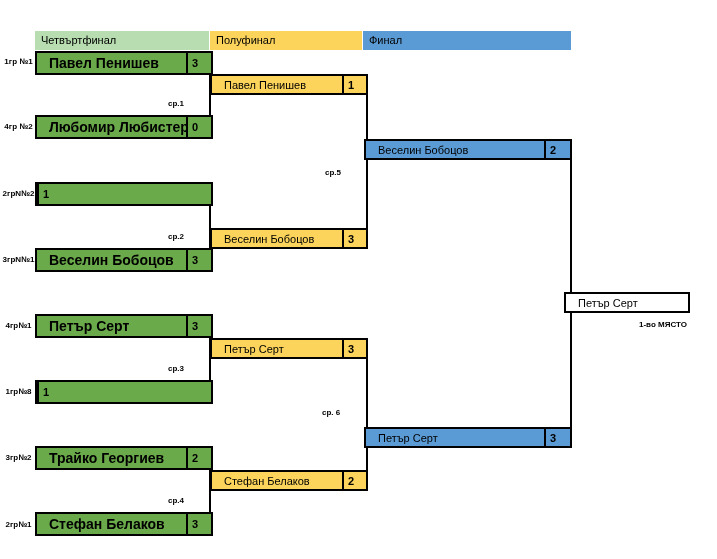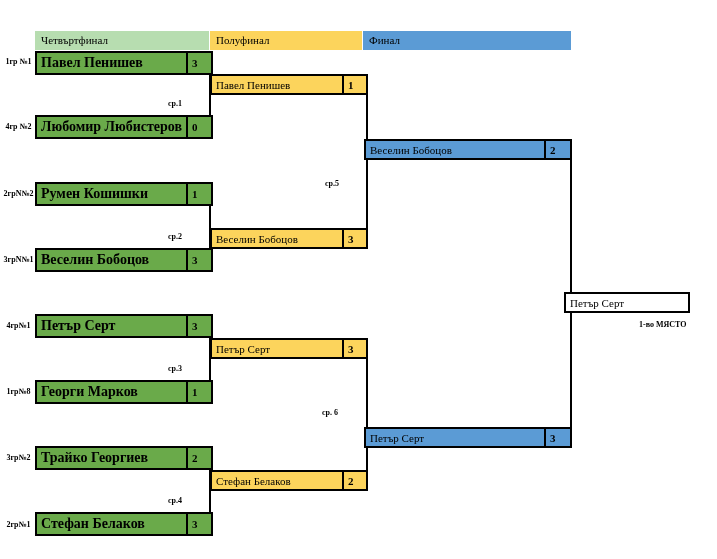--- a/index.html
+++ b/index.html
@@ -5,21 +5,21 @@
   html, body {
     margin: 0;
     padding: 0;
     background: #ffffff;
   }
   #root {
     position: relative;
     width: 717px;
     height: 559px;
     background: #ffffff;
-    font-family: Liberation Serif, serif;
+    font-family: Liberation Sans, sans-serif;
     overflow: hidden;
   }
 
   
   .round-header {
     position: absolute;
     height: 19px;
     line-height: 19px;
     font-size: 11px;
     color: #000000;
@@ -36,21 +36,21 @@
     position: absolute;
     box-sizing: border-box;
     border: 2px solid #000000;
     display: flex;
     align-items: center;
     white-space: nowrap;
     overflow: hidden;
   }
   .slot .nm {
     flex: 1 1 auto;
-    padding-left: 4px;
+    padding-left: 12px;
     overflow: hidden;
     white-space: nowrap;
   }
   .slot .sc {
     flex: 0 0 auto;
     border-left: 2px solid #000000;
     box-sizing: border-box;
     text-align: left;
     padding-left: 4px;
     height: 100%;
@@ -174,33 +174,31 @@
 
   <div class="slot qf" style="top:51px">
     <span class="nm">Павел Пенишев</span>
     <span class="sc">3</span>
   </div>
   <div class="slot qf" style="top:115px">
     <span class="nm">Любомир Любистеров</span>
     <span class="sc">0</span>
   </div>
   <div class="slot qf" style="top:182px">
-    <span class="nm">Румен Кошишки</span>
     <span class="sc">1</span>
   </div>
   <div class="slot qf" style="top:248px">
     <span class="nm">Веселин Бобоцов</span>
     <span class="sc">3</span>
   </div>
   <div class="slot qf" style="top:314px">
     <span class="nm">Петър Серт</span>
     <span class="sc">3</span>
   </div>
   <div class="slot qf" style="top:380px">
-    <span class="nm">Георги Марков</span>
     <span class="sc">1</span>
   </div>
   <div class="slot qf" style="top:446px">
     <span class="nm">Трайко Георгиев</span>
     <span class="sc">2</span>
   </div>
   <div class="slot qf" style="top:512px">
     <span class="nm">Стефан Белаков</span>
     <span class="sc">3</span>
   </div>
@@ -233,16 +231,16 @@
 
   <div class="slot win" style="top:292px">
     <span class="nm">Петър Серт</span>
   </div>
   <div class="place" style="left:639px; top:320px;">1-во МЯСТО</div>
 
   <div class="mlabel" style="left:168px; top:99px;">ср.1</div>
   <div class="mlabel" style="left:168px; top:232px;">ср.2</div>
   <div class="mlabel" style="left:168px; top:364px;">ср.3</div>
   <div class="mlabel" style="left:168px; top:496px;">ср.4</div>
-  <div class="mlabel" style="left:325px; top:179px;">ср.5</div>
+  <div class="mlabel" style="left:325px; top:168px;">ср.5</div>
   <div class="mlabel" style="left:322px; top:408px;">ср. 6</div>
 
 </div>
 
 </body></html>

